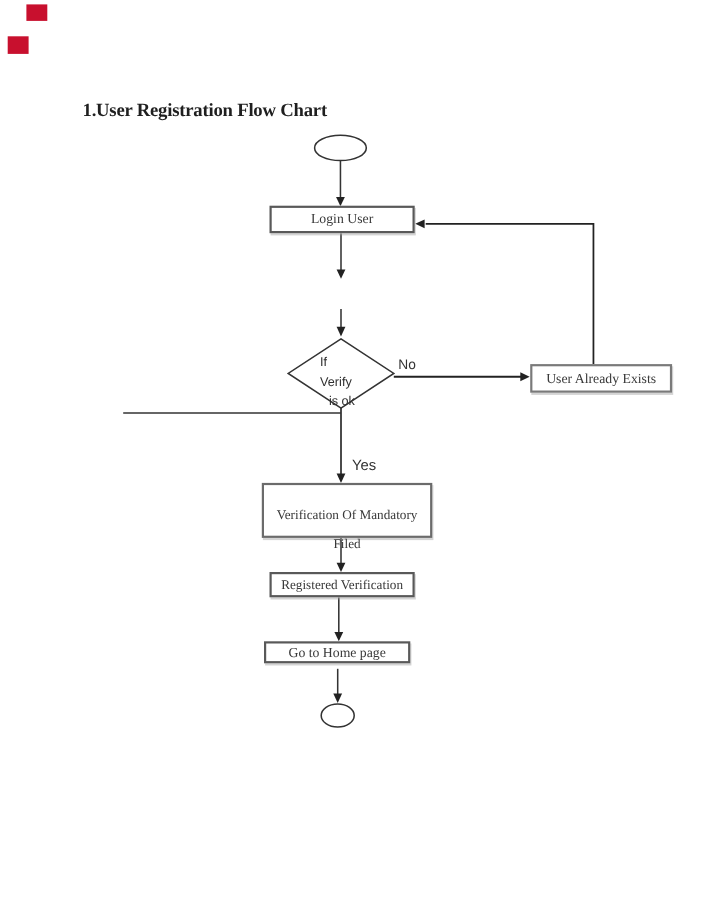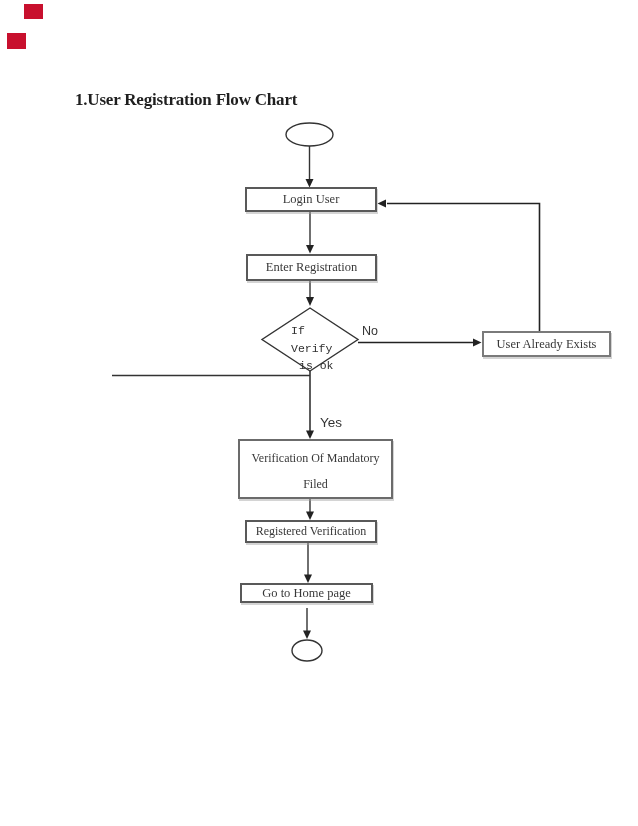--- a/index.html
+++ b/index.html
@@ -14,27 +14,27 @@
          font-size:17px;letter-spacing:-0.2px;color:#1f1f1f;white-space:nowrap;}
   svg.lines{position:absolute;left:0;top:0;width:638px;height:826px;}
   svg.lines *{stroke-linecap:butt;}
   .node{position:absolute;display:flex;align-items:center;justify-content:center;
         box-sizing:border-box;border:2px solid #595959;background:#fff;
         font-family:Liberation Serif, serif;font-size:12.5px;color:#383838;
         text-align:center;box-shadow:1px 2px 0 rgba(160,160,160,.45);}
   .node-login{left:245px;top:187px;width:132px;height:25px;}
   .node-enter{left:246px;top:254px;width:131px;height:27px;}
   .node-exists{left:482px;top:331px;width:129px;height:26px;border-color:#7a7a7a;}
-  .node-verification{left:238px;top:439px;width:155px;height:60px;
-        flex-direction:column;justify-content:flex-start;padding-top:10px;row-gap:11px;
+  .node-verification{left:238px;top:439px;width:155px;height:50px;
+        flex-direction:column;justify-content:flex-start;padding-top:20px;row-gap:11px;
         font-size:12px;border-color:#6b6b6b;}
   .node-registered{left:245px;top:520px;width:132px;height:23px;font-size:12px;}
   .node-home{left:240px;top:583px;width:133px;height:20px;}
   .decision-text{position:absolute;left:291px;top:322px;width:64px;
-        font-family:Liberation Mono, monospace;
+        font-family:Liberation Sans, sans-serif;
         font-size:11.5px;color:#2f2f2f;line-height:17.5px;text-align:left;}
   .decision-text .l3{display:block;margin-left:8px;}
   .decision-text span{display:block;}
   .edge-label{position:absolute;font-family:Liberation Sans, sans-serif;color:#333;}
   .label-no{left:362px;top:324px;font-size:12.5px;}
   .label-yes{left:320px;top:415px;font-size:13.5px;}
 </style>
 </head>
 <body>
 
@@ -80,23 +80,20 @@
     <polygon points="304,574.5 312,574.5 308,583" fill="#222"></polygon>
 
     <line x1="307" y1="608" x2="307" y2="631" stroke="#333" stroke-width="1.4"></line>
     <polygon points="303,630.5 311,630.5 307,639" fill="#222"></polygon>
   </svg>
 
   <div class="node node-login">
     <span>Login User</span>
   </div>
 
-  <div class="node node-enter">
-    <span>Enter Registration</span>
-  </div>
 
   <div class="node node-exists">
     <span>User Already Exists</span>
   </div>
 
   <div class="node node-verification">
     <span>Verification Of Mandatory</span>
     <span>Filed</span>
   </div>
 

